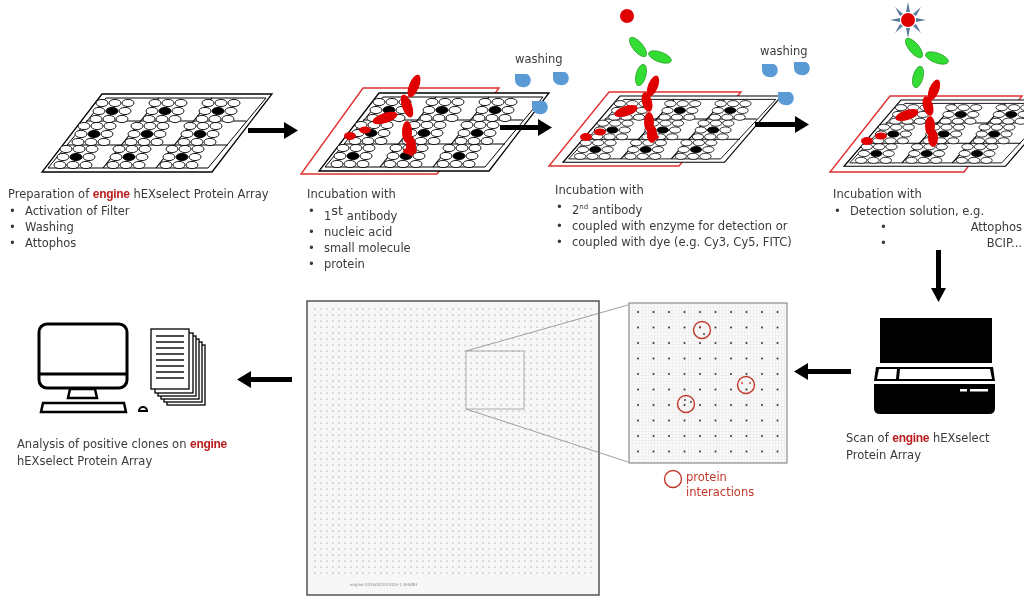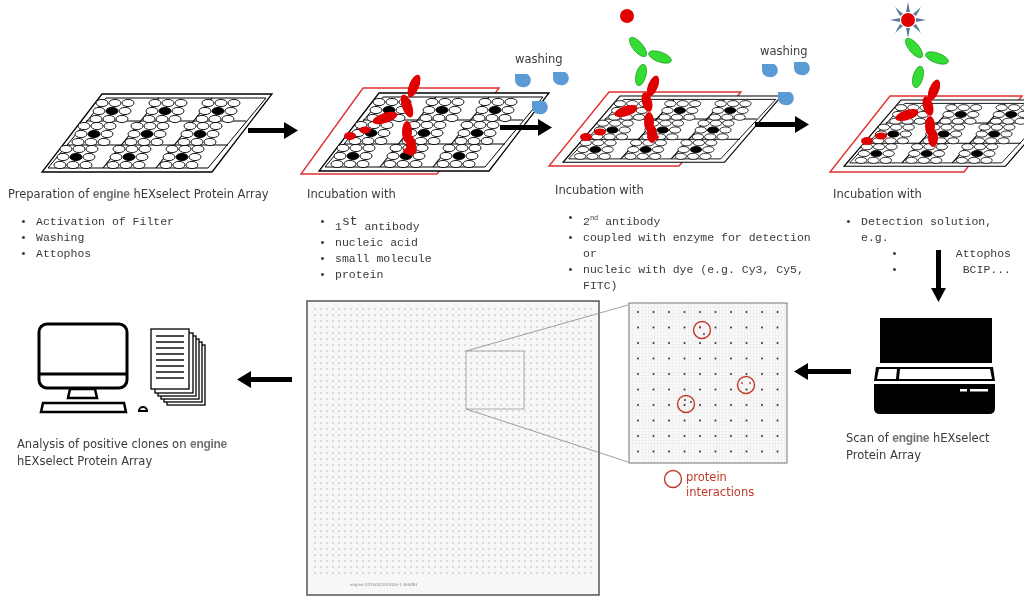--- a/index.html
+++ b/index.html
@@ -1,24 +1,24 @@
 <!DOCTYPE html>
 <html><head>
 <meta charset="utf-8">
 <style>
   html, body { margin:0; padding:0; background:#fff; }
   body { width:1024px; height:598px; position:relative; overflow:hidden; font-family:"DejaVu Sans", sans-serif; color:#333; }
   .abs { position:absolute; }
   .txt { font-size:11.5px; line-height:16px; color:#3a3a3a; }
-  .txt ul { margin:12px; padding:0; list-style:none;font-family:Liberation Mono, monospace; }
+  .txt ul { margin:1px; padding:0; list-style:none; }
   .txt li { position:relative; padding-left:16px; }
   .txt li::before { content:"\2022"; position:absolute; left:0; }
   .txt li.sub { padding-left:62px;text-align:right; }
   .txt li.sub::before { left:46px; }
-  .engine { color:#737373; font-weight:bold; font-family:"Liberation Sans", sans-serif; font-size:12px; letter-spacing:-0.3px; }
+  .engine { color:#b91c1c; font-weight:bold; font-family:"Liberation Sans", sans-serif; font-size:12px; letter-spacing:-0.3px; }
   .washing { font-size:11.5px; color:#3a3a3a; }
   .red-legend { font-size:11.5px; color:#c0392b; line-height:15px; }
   svg { overflow:visible; }
 </style>
 </head>
 <body>
 
 <svg class="abs" style="left:0;top:0" width="1024" height="598">
   <defs>
 
@@ -379,21 +379,21 @@
     <li>small molecule</li>
     <li>protein</li>
   </ul>
 </div>
 
 <div class="abs txt" style="left:555px;top:182px;width:270px">
   <div>Incubation with</div>
   <ul>
     <li><span>2</span><sup style="font-size:7px">nd</sup><span> antibody</span></li>
     <li>coupled with enzyme for detection or</li>
-    <li>nucleic with dye (e.g. Cy3, Cy5, FITC)</li>
+    <li>coupled with dye (e.g. Cy3, Cy5, FITC)</li>
   </ul>
 </div>
 
 <div class="abs txt" style="left:833px;top:186px;width:190px">
   <div>Incubation with</div>
   <ul>
     <li>Detection solution, e.g.</li>
     <li class="sub">Attophos</li>
     <li class="sub">BCIP...</li>
   </ul>

